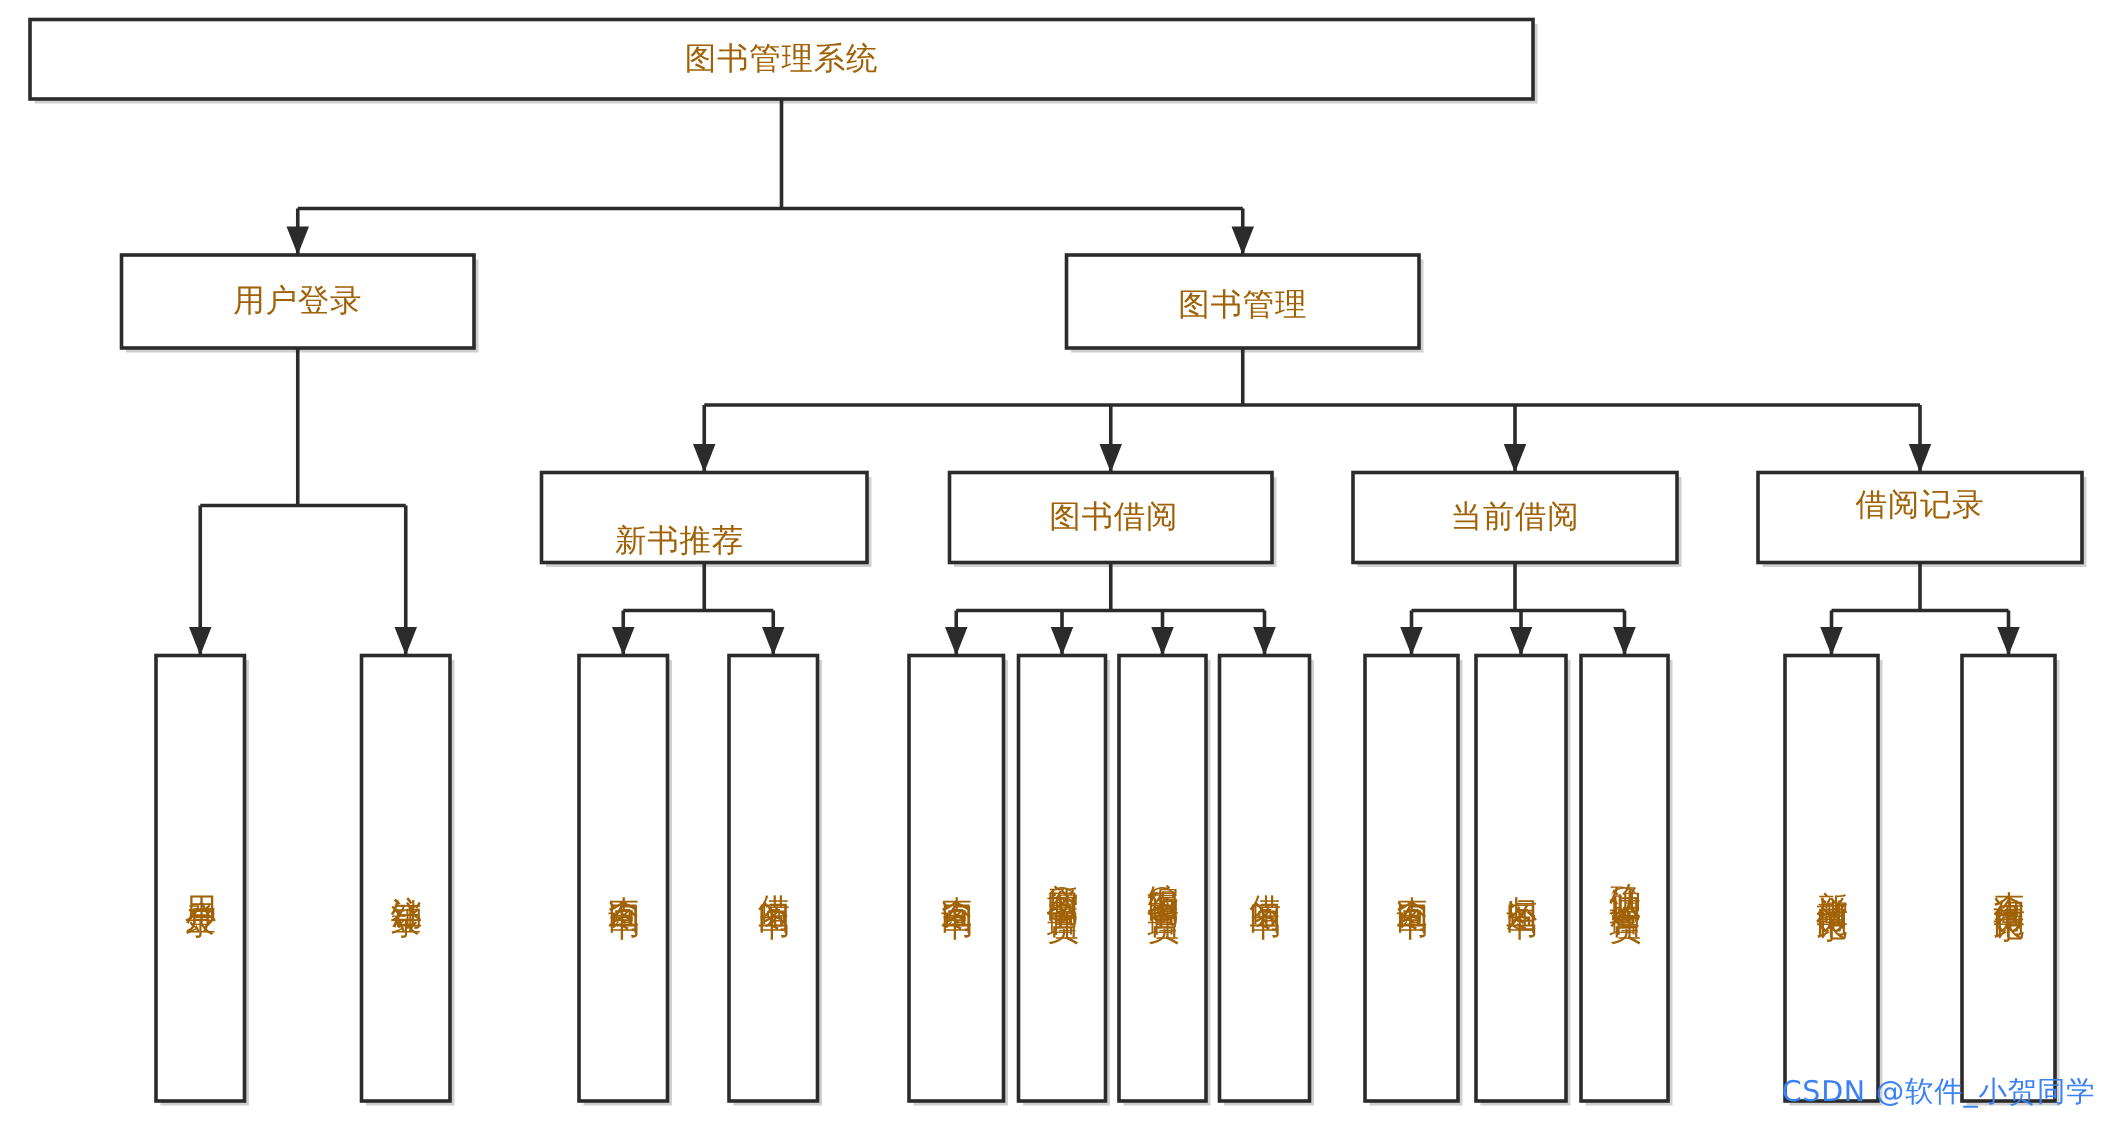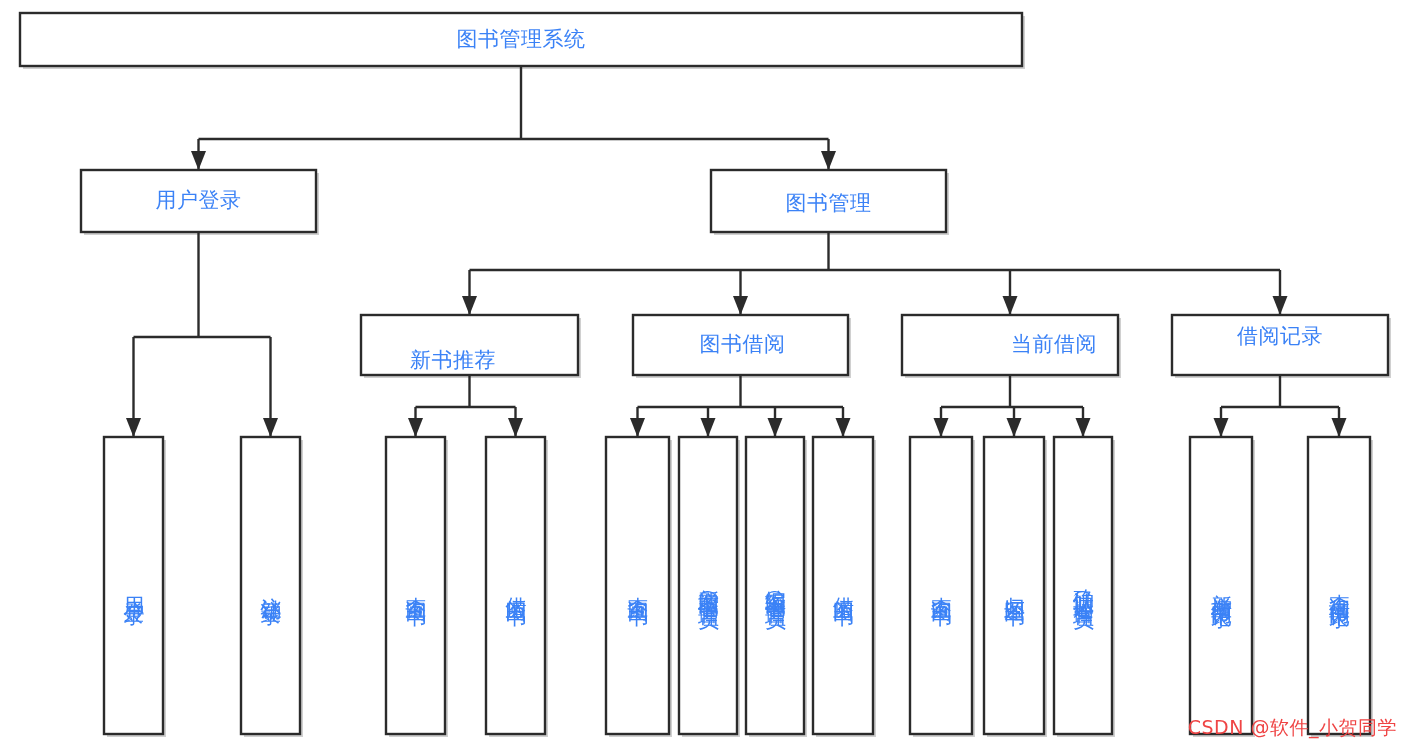--- a/index.html
+++ b/index.html
@@ -44,43 +44,43 @@
   .link-arrow {
     fill: #2b2b2b;
     stroke: none;
   }
   .node-label {
     position: absolute;
     display: flex;
     align-items: center;
     justify-content: center;
     text-align: center;
-    color: #3b82f6;
-    font-family: Liberation Serif, serif;
+    color: #a16207;
+    font-family: Liberation Sans, sans-serif;
     pointer-events: none;
     white-space: nowrap;
   }
   .label-h {
     font-size: 21px;
     letter-spacing: 0.5px;
     line-height: 1.1;
   }
   .label-v {
     writing-mode: vertical-rl;
     text-orientation: upright;
     font-size: 21px;
     letter-spacing: 3px;
     line-height: 1.0;
   }
   .watermark {
     position: absolute;
     right: 8px;
     bottom: 6px;
     font-size: 19px;
-    color: #ef4444;
+    color: #3b82f6;
     font-family: "DejaVu Sans", "Liberation Sans", sans-serif;
     white-space: nowrap;
     letter-spacing: 0.5px;
   }
 </style>
 </head>
 <body>
 
 <div id="diagram-root">
 
@@ -184,21 +184,21 @@
         <rect class="node-box" x="1308" y="437" width="62" height="297"></rect>
       </g>
   </svg>
 
   <div id="label-layer">
       <div class="node-label label-h" style="left: 20px; top: 13px; width: 1002px; height: 53px;">图书管理系统</div>
       <div class="node-label label-h" style="left: 81px; top: 170px; width: 235px; height: 62px;">用户登录</div>
       <div class="node-label label-h" style="left: 711px; top: 170px; width: 235px; height: 68px;">图书管理</div>
       <div class="node-label label-h" style="left: 361px; top: 331px; width: 184px; height: 60px;">新书推荐</div>
       <div class="node-label label-h" style="left: 601px; top: 315px; width: 215px; height: 60px; margin-left: 34px;">图书借阅</div>
-      <div class="node-label label-h" style="left: 902px; top: 315px; width: 216px; height: 60px; padding-left: 44px;">当前借阅</div>
+      <div class="node-label label-h" style="left: 902px; top: 315px; width: 216px; height: 60px;">当前借阅</div>
       <div class="node-label label-h" style="left: 1172px; top: 315px; width: 216px; height: 44px;">借阅记录</div>
       <div class="node-label label-v" style="left: 104px; top: 437px; width: 59px; height: 297px;">用户登录</div>
       <div class="node-label label-v" style="left: 241px; top: 437px; width: 59px; height: 297px;">注销登录</div>
       <div class="node-label label-v" style="left: 386px; top: 437px; width: 59px; height: 297px;">查询图书</div>
       <div class="node-label label-v" style="left: 486px; top: 437px; width: 59px; height: 297px;">借阅图书</div>
       <div class="node-label label-v" style="left: 606px; top: 437px; width: 63px; height: 297px;">查询图书</div>
       <div class="node-label label-v" style="left: 679px; top: 437px; width: 58px; height: 297px;">新增图书（管理员）</div>
       <div class="node-label label-v" style="left: 746px; top: 437px; width: 58px; height: 297px;">编辑图书（管理员）</div>
       <div class="node-label label-v" style="left: 813px; top: 437px; width: 60px; height: 297px;">借阅图书</div>
       <div class="node-label label-v" style="left: 910px; top: 437px; width: 62px; height: 297px;">查询图书</div>

